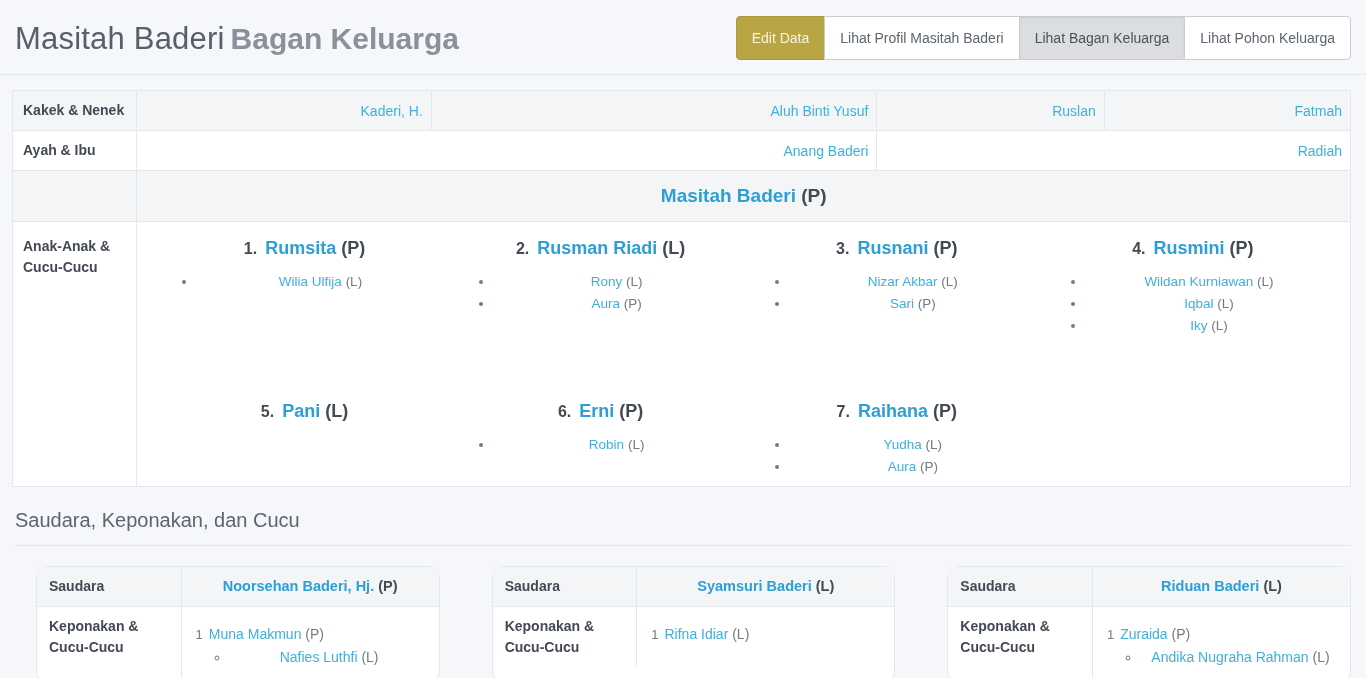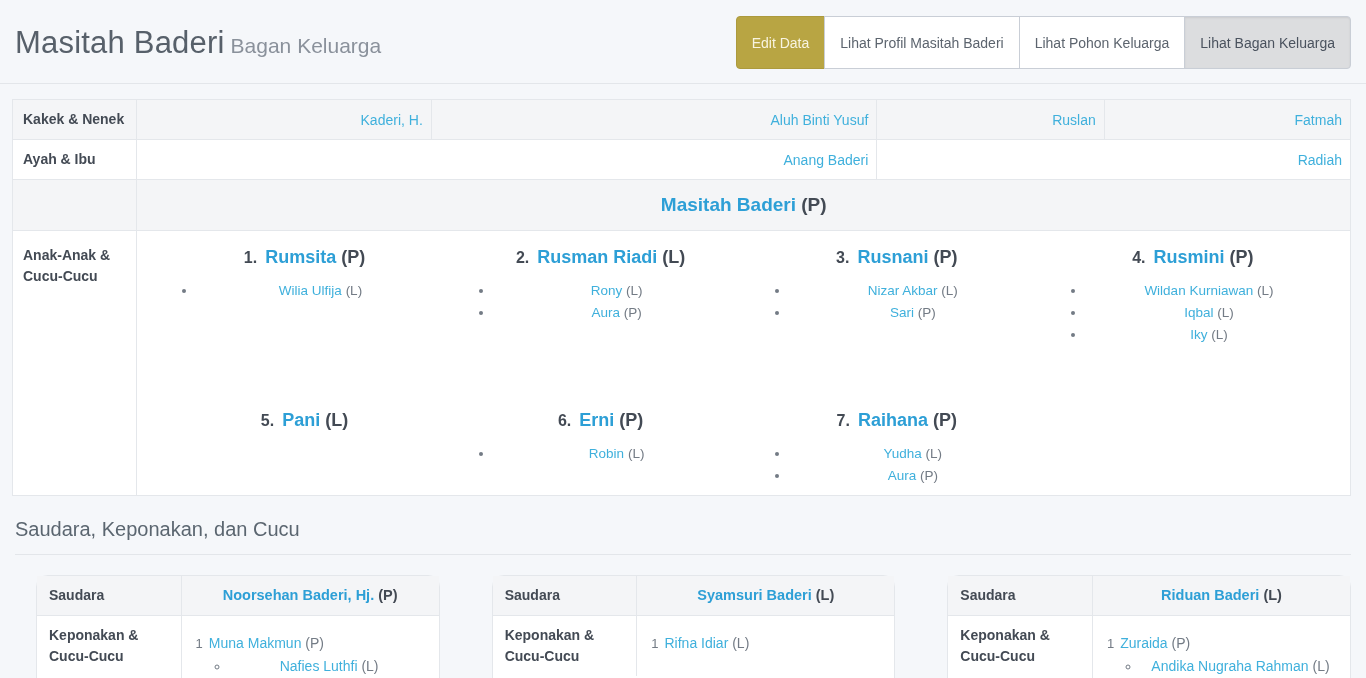--- a/index.html
+++ b/index.html
@@ -10,27 +10,27 @@
     color: #434a54;
   }
 
   
   .page-header {
     display: flex; align-items: center; justify-content: space-between;
     padding: 16px 15px 14px 15px;
     border-bottom: 1px solid #e3e6ea;
   }
   .page-title { font-size: 31px; font-weight: 400; color: #57606a; letter-spacing: .2px; }
-  .page-subtitle { font-size: 21px; font-weight: 400; color: #8a919b; margin-left: 6px; }
+  .page-subtitle { font-size: 30px; font-weight: 700; color: #8a919b; margin-left: 6px; }
 
   .btn-group { display: flex; }
   .btn {
     font-family: inherit; font-size: 14px; color: #5c646e;
     background: #fff; border: 1px solid #c9ced6;
-    height: 53px; padding: 0 15px; margin-left: -1px;
+    height: 44px; padding: 0 15px; margin-left: -1px;
     cursor: pointer; white-space: nowrap; line-height: 36px;
   }
   .btn:first-child { border-radius: 4px 0 0 4px; margin-left: 0; }
   .btn:last-child  { border-radius: 0 4px 4px 0; }
   .btn.gold   { background: #b8a543; border-color: #ac9a3d; color: #f8f4e0; }
   .btn.active { background: #dcdddf; box-shadow: inset 0 1px 2px rgba(0,0,0,.08); color: #4a525e; }
 
   
   .content { padding: 15px 15px 0 12px; }
   table.family-table {
@@ -89,22 +89,22 @@
 </head>
 <body>
 
 <header class="page-header">
   <h1>
     <span class="page-title">Masitah Baderi</span><span class="page-subtitle">Bagan Keluarga</span>
   </h1>
   <div class="btn-group">
     <button class="btn gold">Edit Data</button>
     <button class="btn">Lihat Profil Masitah Baderi</button>
+    <button class="btn active">Lihat Bagan Keluarga</button>
     <button class="btn">Lihat Pohon Keluarga</button>
-    <button class="btn active">Lihat Bagan Keluarga</button>
   </div>
 </header>
 
 <div class="content">
   <table class="family-table">
     <colgroup>
       <col style="width:9.3%">
         <col style="width:22%">
         <col style="width:33.3%">
         <col style="width:17%">

